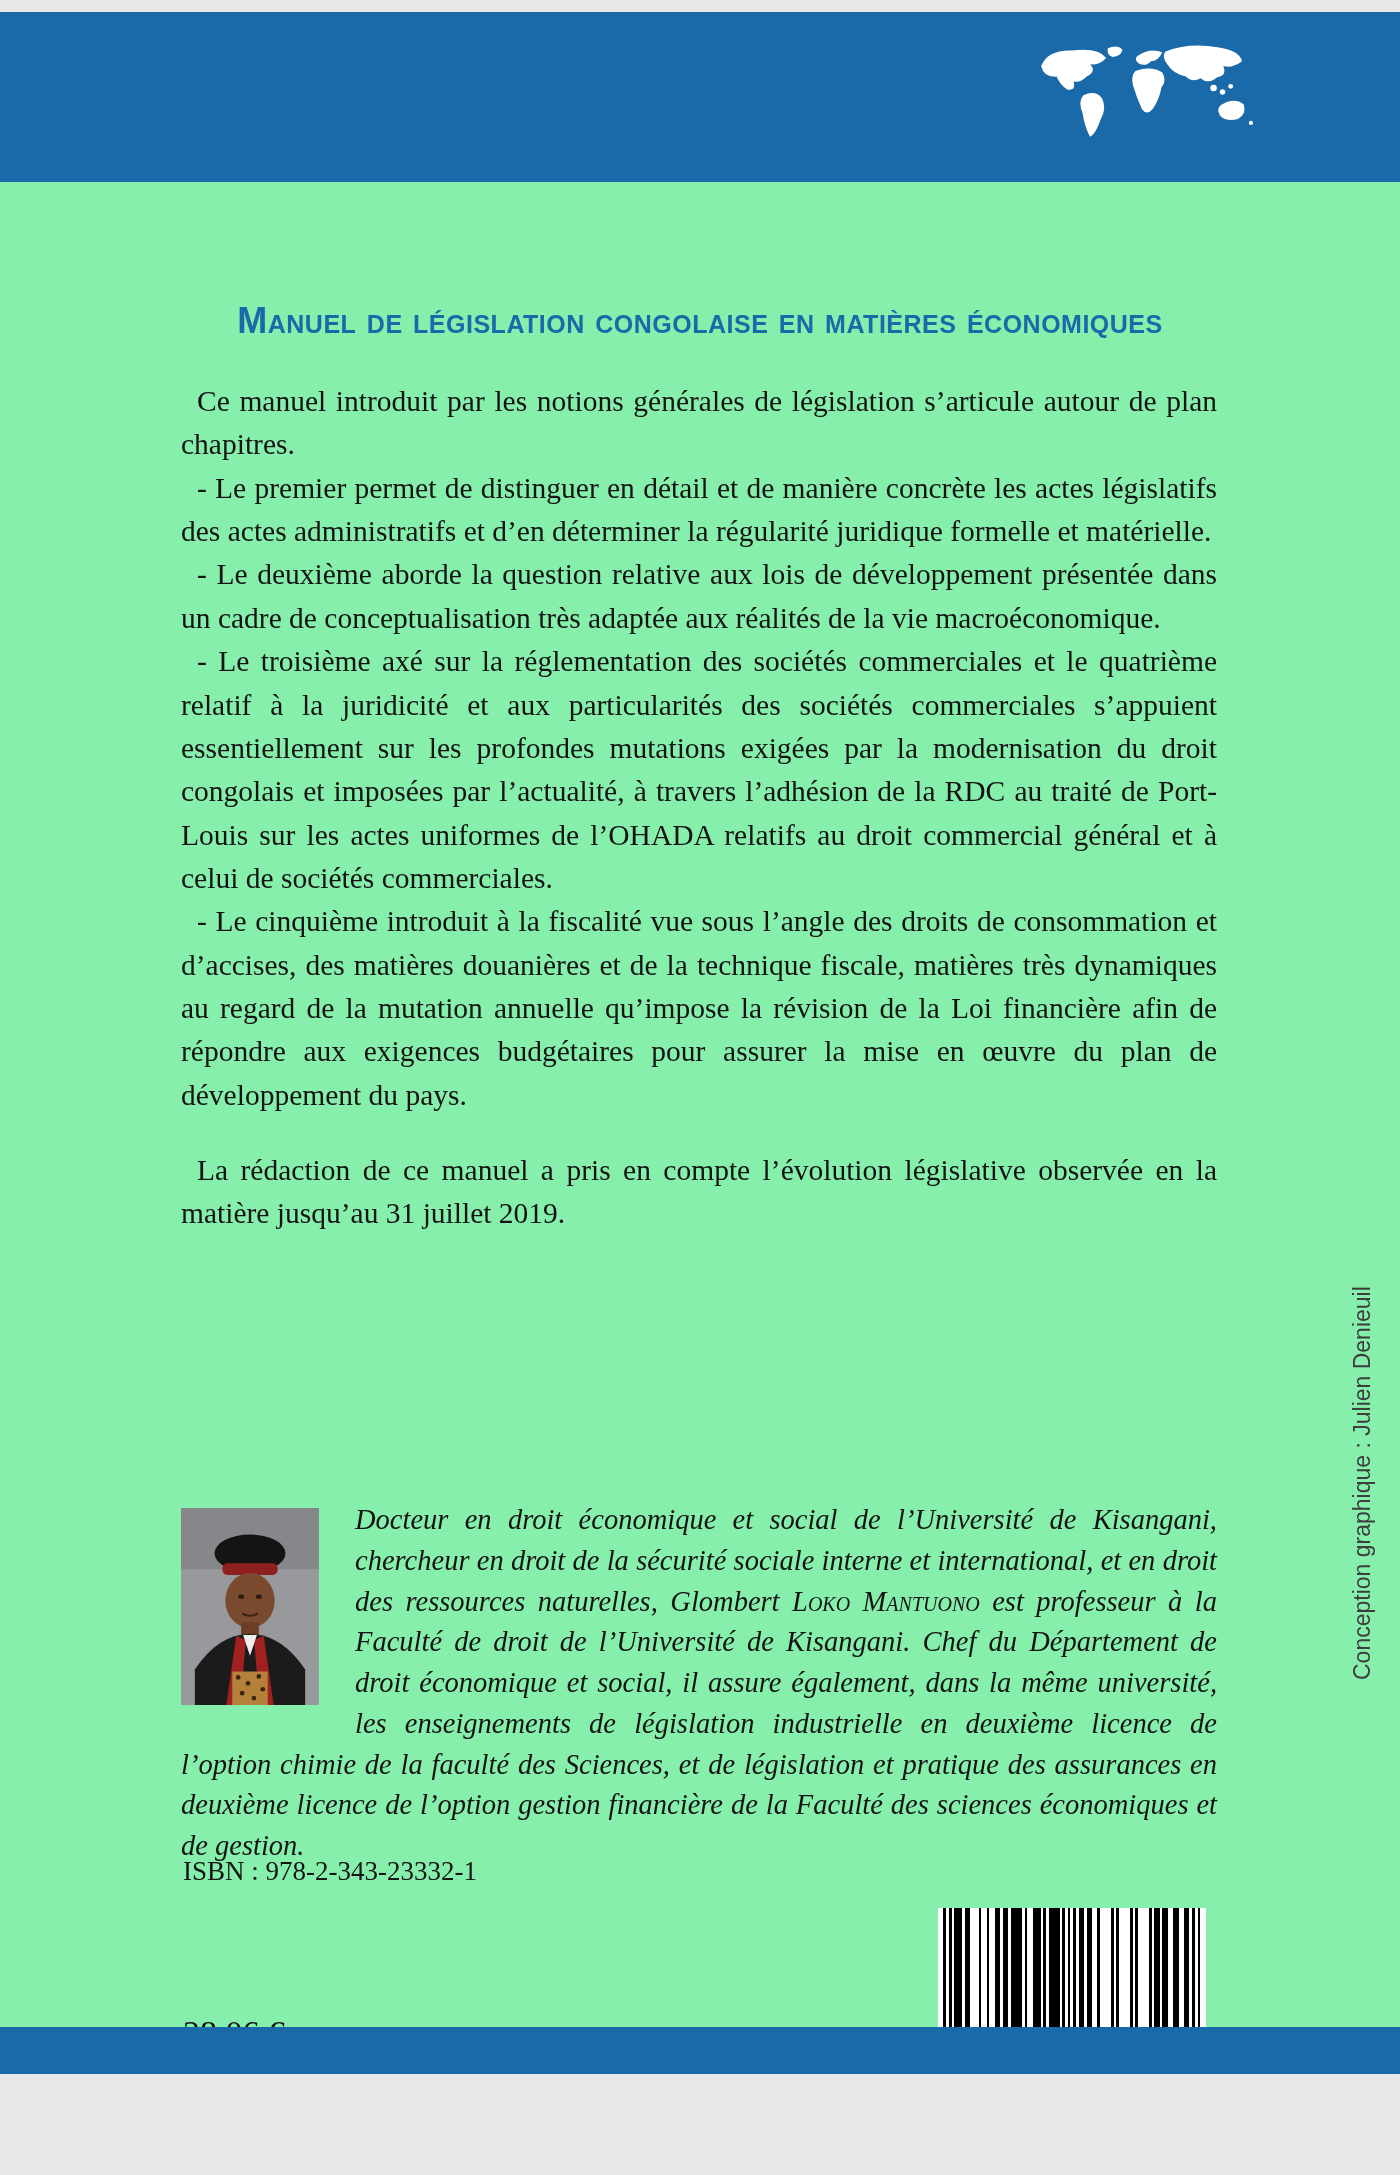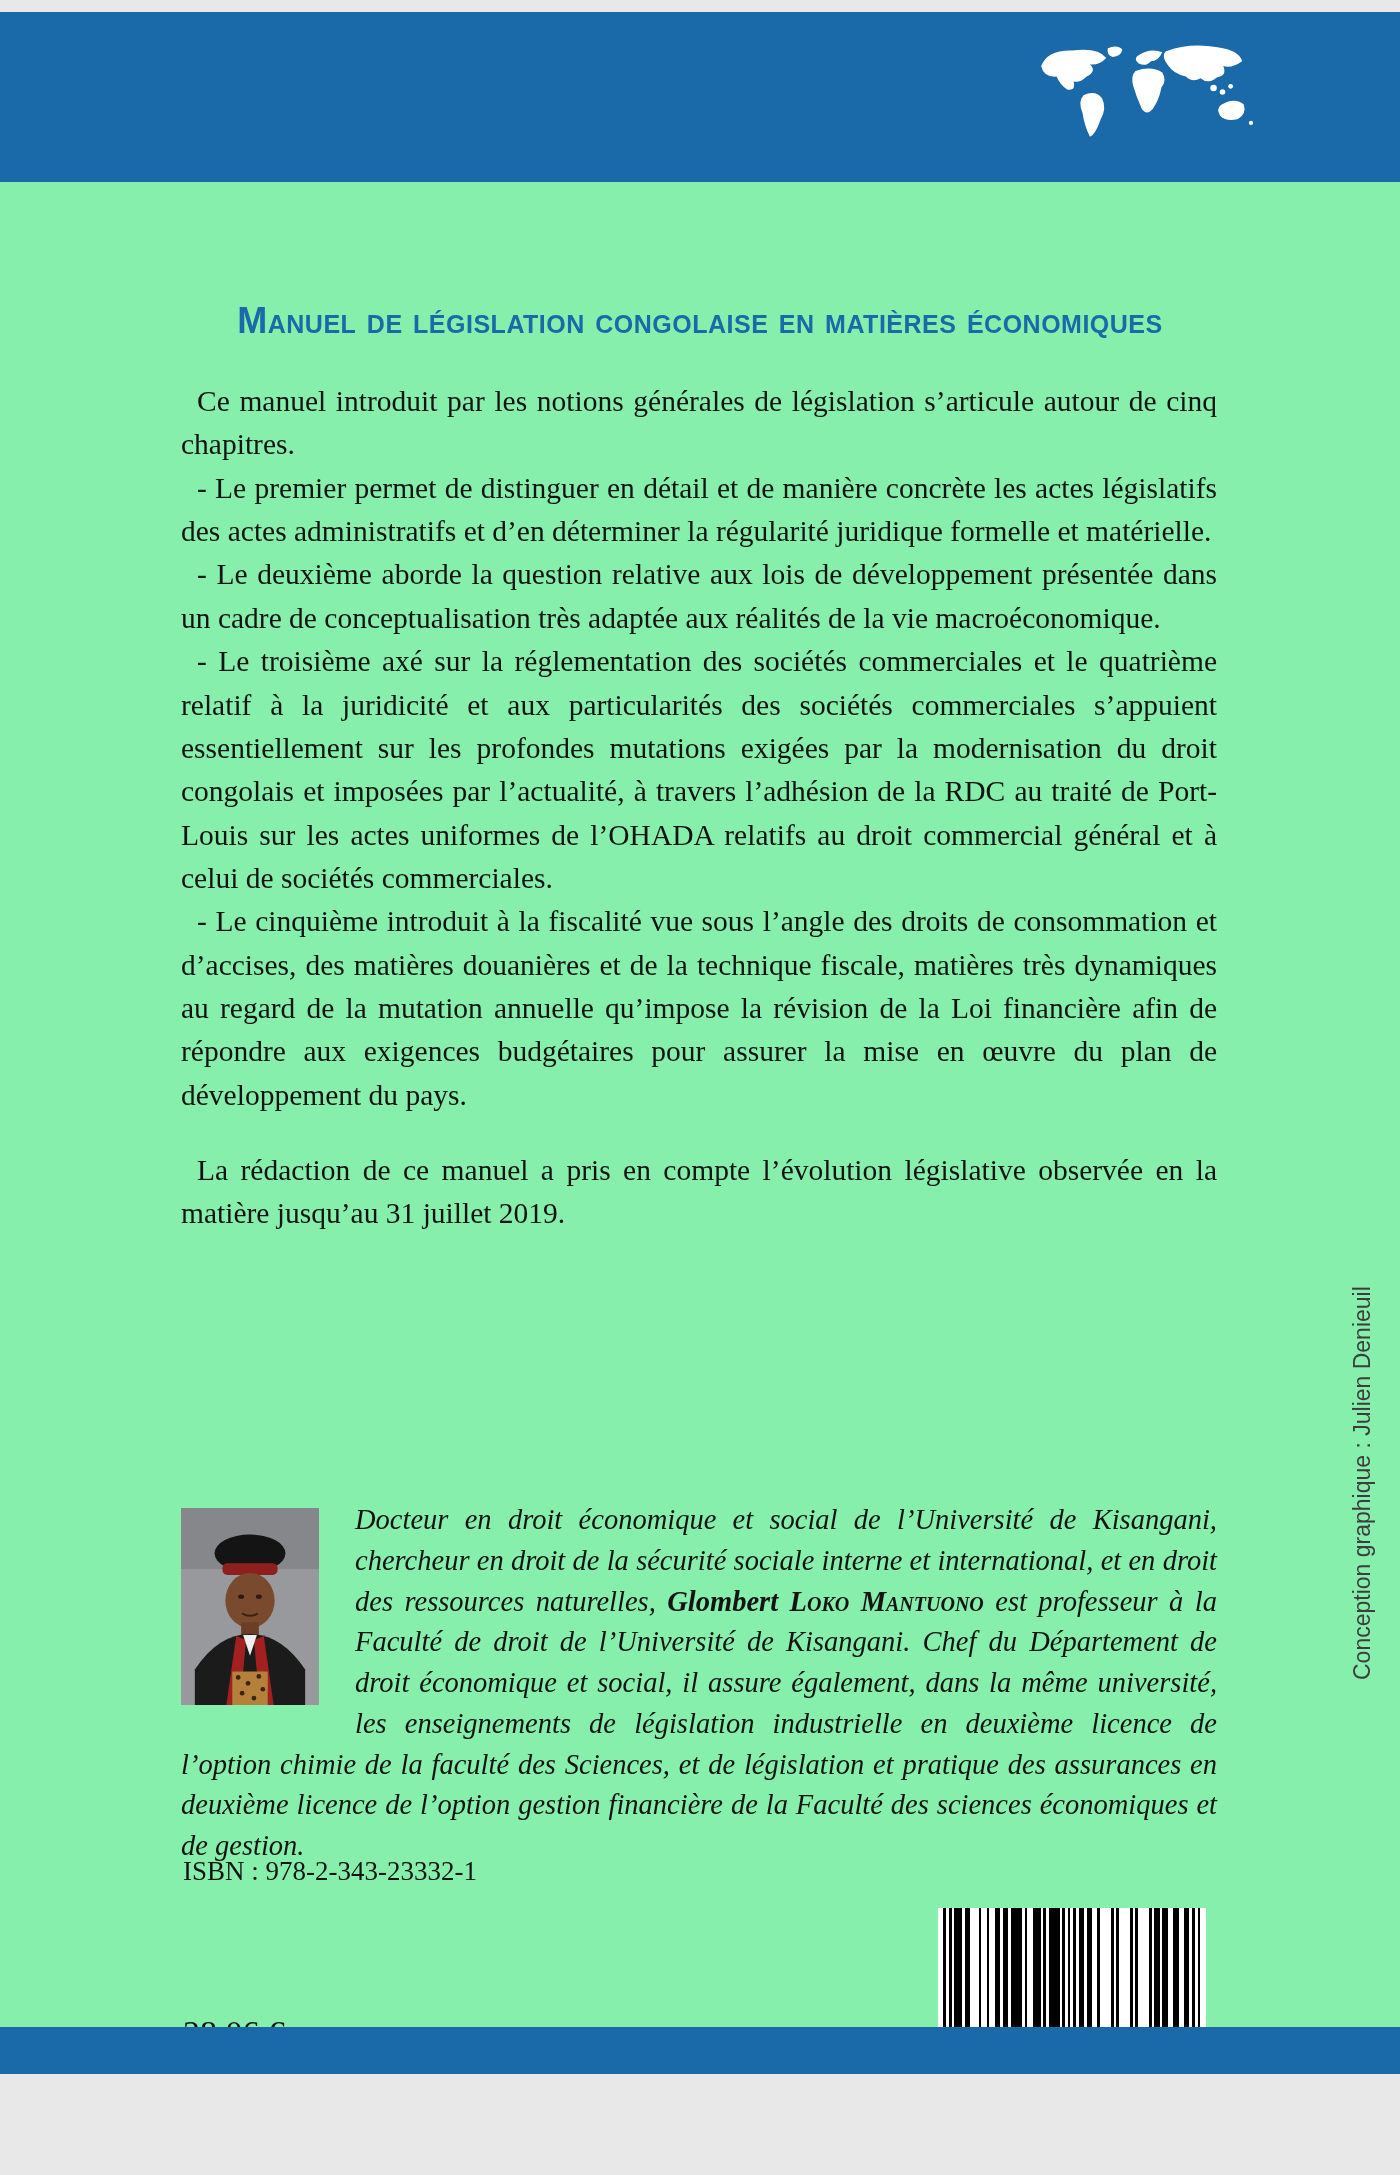--- a/index.html
+++ b/index.html
@@ -28,21 +28,21 @@
   .text-col p.redaction { margin-top:32px; }
 
   .bio {
     position:absolute; top:1488px; left:181px; width:1036px;
     font-size:28.5px; line-height:1.43; font-style:italic; text-align:justify;
   }
   .photo {
     float:left; width:138px; height:197px; margin:8px 36px 6px 0;
     display:block;
   }
-  .author-name { font-weight:bold; }
+  .author-name { font-weight:normal; }
   .name-caps { font-variant:small-caps; }
 
   .isbn { position:absolute; left:183px; top:1844px; font-size:27px; }
   .price { position:absolute; left:183px; top:2002px; font-size:34px; }
 
   .barcode-box { position:absolute; left:938px; top:1896px; width:268px; background:#fff; }
   .bars { height:146px; display:flex; }
   .bars span { flex:1; height:100%; }
   .barcode-digits {
     font-family:"Liberation Sans", sans-serif; font-size:27px;
@@ -85,21 +85,21 @@
         <path d="M231 80 Q247 70 259 79 Q263 91 252 97 Q238 101 230 93 Q225 85 231 80 Z"></path>
 
         <circle cx="268" cy="102" r="2.6"></circle>
       </g>
     </svg>
   </div>
 
   <h1 class="title">Manuel de législation congolaise en matières économiques</h1>
 
   <div class="text-col">
-    <p>Ce manuel introduit par les notions générales de législation s’articule autour de cinq chapitres.</p>
+    <p>Ce manuel introduit par les notions générales de législation s’articule autour de plan chapitres.</p>
     <p>- Le premier permet de distinguer en détail et de manière concrète les actes législatifs des actes administratifs et d’en déterminer la régularité juridique formelle et matérielle.</p>
     <p>- Le deuxième aborde la question relative aux lois de développement présentée dans un cadre de conceptualisation très adaptée aux réalités de la vie macroéconomique.</p>
     <p>- Le troisième axé sur la réglementation des sociétés commerciales et le quatrième relatif à la juridicité et aux particularités des sociétés commerciales s’appuient essentiellement sur les profondes mutations exigées par la modernisation du droit congolais et imposées par l’actualité, à travers l’adhésion de la RDC au traité de Port-Louis sur les actes uniformes de l’OHADA relatifs au droit commercial général et à celui de sociétés commerciales.</p>
     <p>- Le cinquième introduit à la fiscalité vue sous l’angle des droits de consommation et d’accises, des matières douanières et de la technique fiscale, matières très dynamiques au regard de la mutation annuelle qu’impose la révision de la Loi financière afin de répondre aux exigences budgétaires pour assurer la mise en œuvre du plan de développement du pays.</p>
     <p class="redaction">La rédaction de ce manuel a pris en compte l’évolution législative  observée en la matière jusqu’au 31 juillet 2019.</p>
   </div>
 
   <div class="bio">
     <svg class="photo" viewBox="0 0 140 200" aria-hidden="true">
       <rect width="140" height="200" fill="#97999c"></rect>

